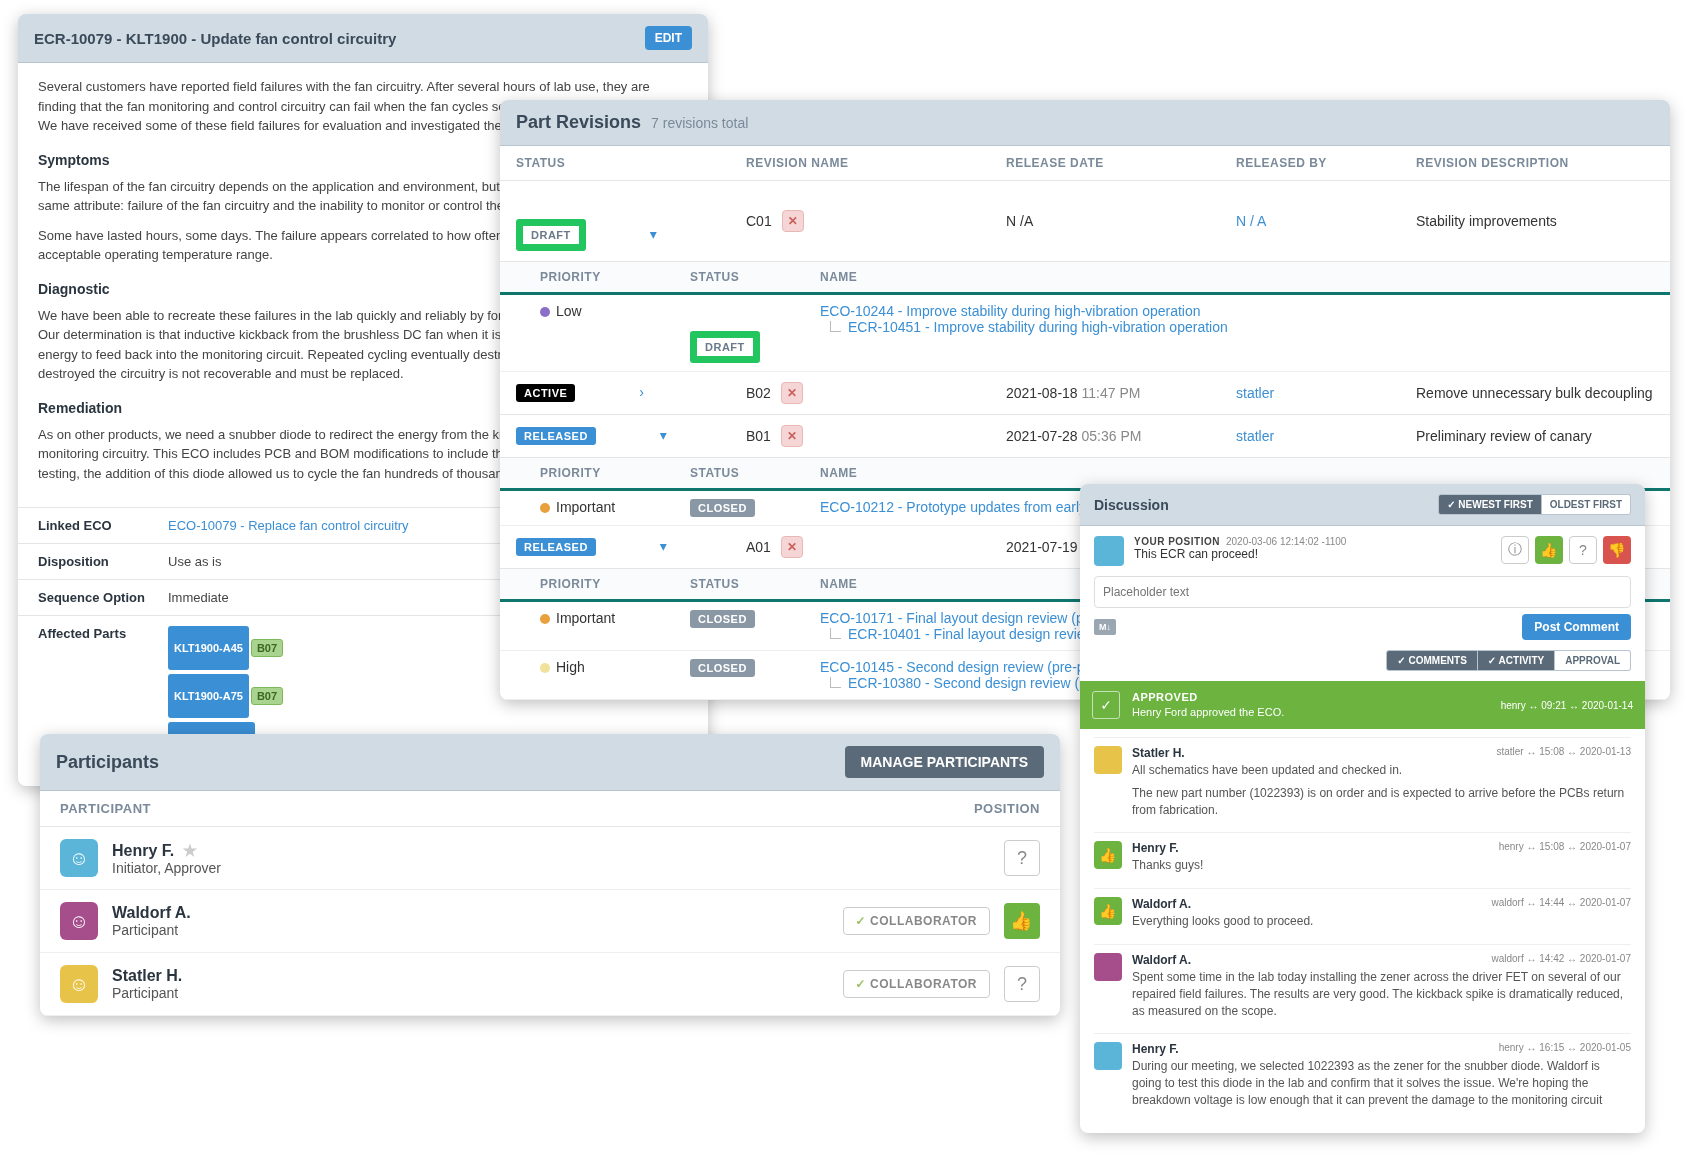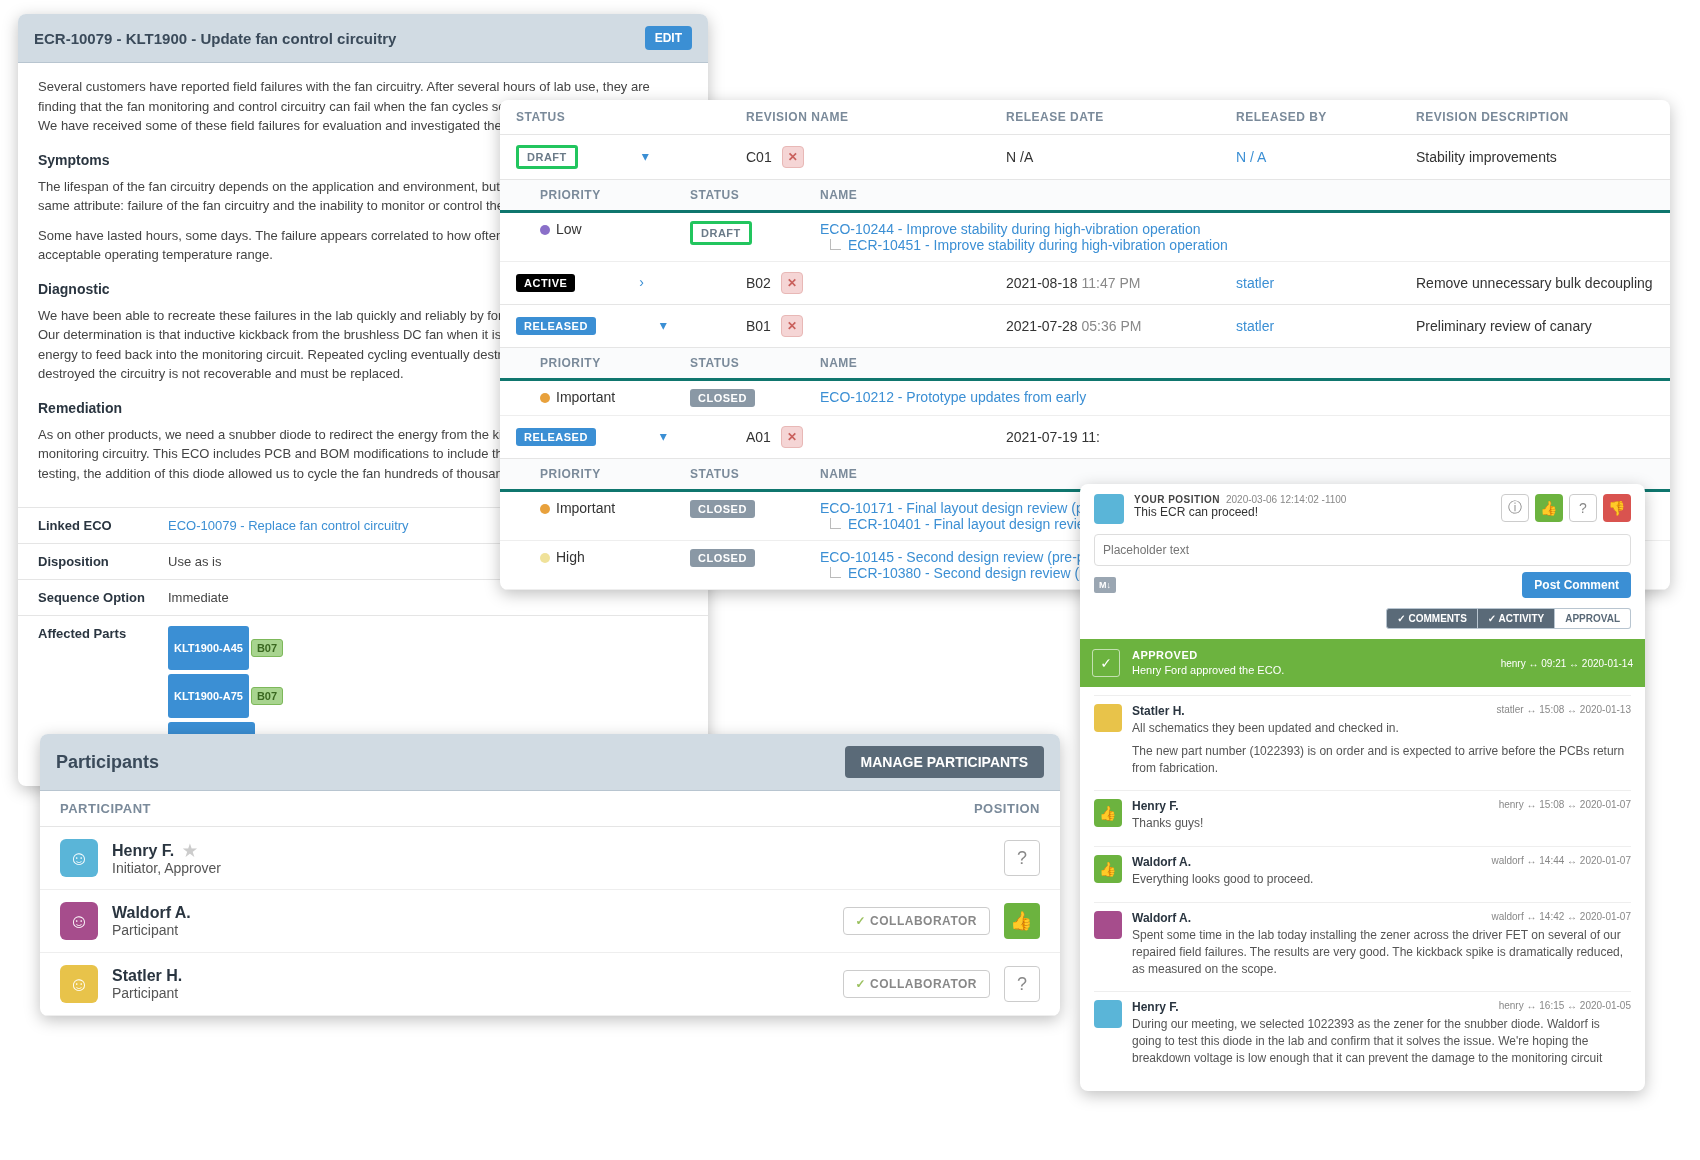--- a/index.html
+++ b/index.html
@@ -24,21 +24,21 @@
 .tag-part { display: inline-block; background: #3b8fd4; color: #fff; font-size: 11px; font-weight: 700; padding: 16px 6px; border-radius: 3px; margin: 0 2px 4px 0; }
 .tag-rev { display: inline-block; background: #a8d48f; color: #3a6820; font-size: 11px; font-weight: 700; padding: 2px 5px; border-radius: 3px; border: 1px solid #7db85a; }
 
 
 #rev-panel { left: 500px; top: 100px; width: 1170px; }
 .rev-sub { font-weight: 400; color: #7a8a9a; font-size: 14px; margin-left: 10px; }
 .rev-head { display: grid; grid-template-columns: 230px 260px 230px 180px 1fr; padding: 10px 16px; font-size: 12px; font-weight: 700; color: #7a8a9a; letter-spacing: 0.5px; border-bottom: 1px solid #e5e5e5; }
 .rev-row { display: grid; grid-template-columns: 230px 260px 230px 180px 1fr; padding: 10px 16px; border-bottom: 1px solid #e5e5e5; align-items: center; font-size: 14px; }
 .rev-row .rev-name { display: flex; align-items: center; gap: 10px; }
 .status-chip { display: inline-block; font-size: 11px; font-weight: 700; padding: 3px 8px; border-radius: 3px; letter-spacing: 0.5px; }
-.sc-draft { border: 3px solid #22c55e; color: #6a7a88; background: #fff; }
+.sc-draft { border: 7px solid #22c55e; color: #6a7a88; background: #fff; margin-top: 28px; }
 .sc-active { background: #000000; color: #fff; }
 .sc-released { background: #3b8fd4; color: #fff; }
 .sc-closed { background: #8a98a5; color: #fff; }
 .chev { color: #3b8fd4; font-size: 14px; cursor: pointer; }
 .del-btn { width: 22px; height: 22px; border-radius: 4px; background: #f5d5d5; color: #c9605c; border: 1px solid #e8b8b6; display: inline-flex; align-items: center; justify-content: center; font-weight: 700; cursor: pointer; font-size: 12px; }
 .sub-head { display: grid; grid-template-columns: 150px 130px 1fr; padding: 8px 16px 8px 40px; font-size: 12px; font-weight: 700; color: #7a8a9a; letter-spacing: 0.5px; background: #fafbfc; border-bottom: 3px solid #0f766e; }
 .sub-row { display: grid; grid-template-columns: 150px 130px 1fr; padding: 8px 16px 8px 40px; border-bottom: 1px solid #eee; align-items: start; font-size: 14px; }
 .pri-dot { display: inline-block; width: 10px; height: 10px; border-radius: 50%; margin-right: 6px; vertical-align: middle; }
 .pd-low { background: #8a6fc9; }
 .pd-imp { background: #e8a13c; }
@@ -143,20 +143,26 @@
     <div class="meta-label">Affected Parts</div>
     <div class="meta-value" id="parts-list">
         <div><span class="tag-part">KLT1900-A45</span><span class="tag-rev">B07</span></div>
         <div><span class="tag-part">KLT1900-A75</span><span class="tag-rev">B07</span></div>
         <div><span class="tag-part">KLT1900-A225</span><span class="tag-rev">B07</span></div>
       </div>
   </div>
 </div>
 
 <div id="rev-panel" class="panel">
+  <div class="panel-header">
+    <div style="display:flex;align-items:baseline;">
+      <span class="panel-title">Part Revisions</span>
+      <span class="rev-sub">7 revisions total</span>
+    </div>
+  </div>
   <div class="rev-head">
     <div>STATUS</div>
     <div>REVISION NAME</div>
     <div>RELEASE DATE</div>
     <div>RELEASED BY</div>
     <div>REVISION DESCRIPTION</div>
   </div>
   <div id="rev-rows">
       <div class="rev-row">
     <div><span class="status-chip sc-draft">DRAFT</span>
@@ -284,20 +290,27 @@
       <div class="part-name">Statler H.</div>
       <div class="part-role">Participant</div>
     </div>
     <span class="collab-badge"><span class="check">✓</span>COLLABORATOR</span>
         <div class="thumb th-gray">?</div>
       </div>
     </div>
 </div>
 
 <div id="disc-panel" class="panel">
+  <div class="panel-header">
+    <div class="panel-title">Discussion</div>
+    <div class="sort-group">
+      <button class="sort-btn active">✓ NEWEST FIRST</button>
+      <button class="sort-btn">OLDEST FIRST</button>
+    </div>
+  </div>
   <div class="disc-body">
     <div class="pos-row">
       <div class="pos-av"></div>
       <div>
         <div class="pos-meta"><b>YOUR POSITION</b><span>2020-03-06 12:14:02 -1100</span></div>
         <div class="pos-text">This ECR can proceed!</div>
       </div>
       <div class="vote-group">
         <div class="vote-btn th-gray">ⓘ</div>
         <div class="vote-btn th-green">👍</div>
@@ -322,21 +335,21 @@
         <span>Henry Ford approved the ECO.</span>
       </div>
       <div class="meta">henry ↔ 09:21 ↔ 2020-01-14</div>
     </div>
     <div id="comments">
         <div class="comment">
           <div class="cav cav-y"></div>
     <div class="cbody">
       <span class="cmeta">statler ↔ 15:08 ↔ 2020-01-13</span>
       <div class="cname">Statler H.</div>
-      <p class="ctext">All schematics they been updated and checked in.</p>
+      <p class="ctext">All schematics have been updated and checked in.</p>
             <p class="ctext">The new part number (1022393) is on order and is expected to arrive before the PCBs return from fabrication.</p>
     </div>
         </div>
         <div class="comment">
           <div class="cav cav-g">👍</div>
     <div class="cbody">
       <span class="cmeta">henry ↔ 15:08 ↔ 2020-01-07</span>
       <div class="cname">Henry F.</div>
       <p class="ctext">Thanks guys!</p>
     </div>

